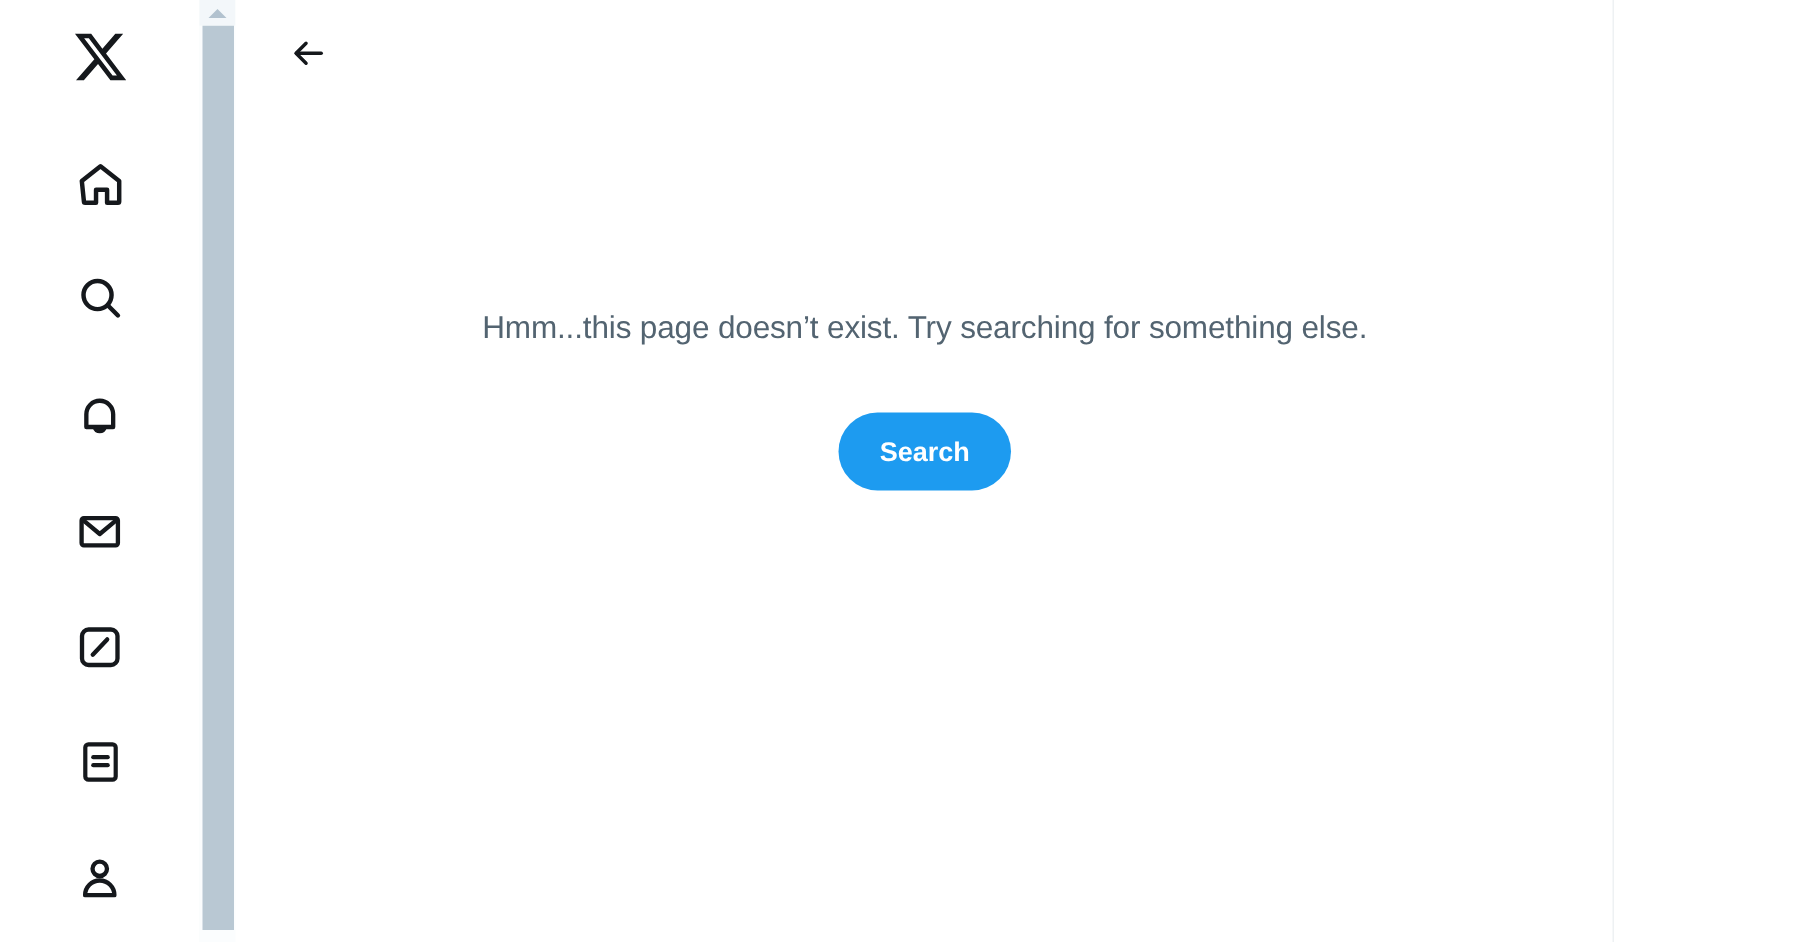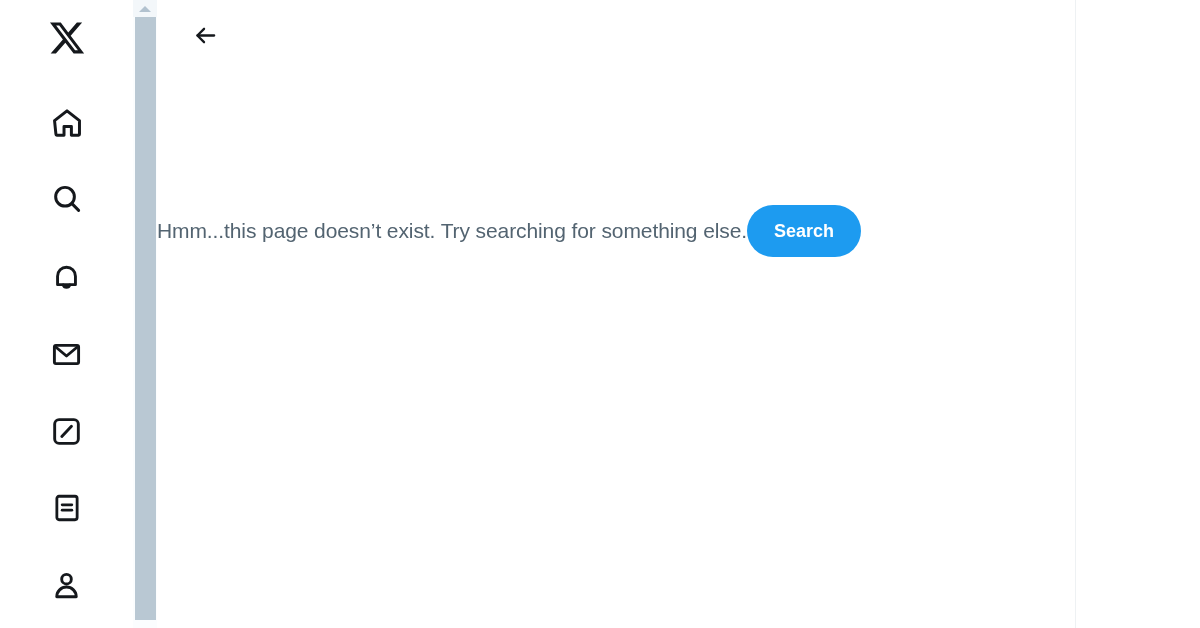--- a/index.html
+++ b/index.html
@@ -125,32 +125,33 @@
     border-radius: 50%;
     cursor: pointer;
   }
 
   #empty-state {
     position: absolute;
     left: 0;
     top: 205px;
     width: 919px;
     display: flex;
-    flex-direction: row;
+    flex-direction: column;
     align-items: center;
   }
   #empty-message {
     font-size: 21px;
     line-height: 28px;
     color: #536471;
     font-weight: 400;
     letter-spacing: -0.1px;
     white-space: nowrap;
   }
   #search-button {
+    margin-top: 42px;
     height: 52px;
     padding: 0 27px;
     border: none;
     border-radius: 26px;
     background: #1d9bf0;
     color: #ffffff;
     font-family: "Liberation Sans", sans-serif;
     font-size: 18px;
     font-weight: bold;
     letter-spacing: 0px;

